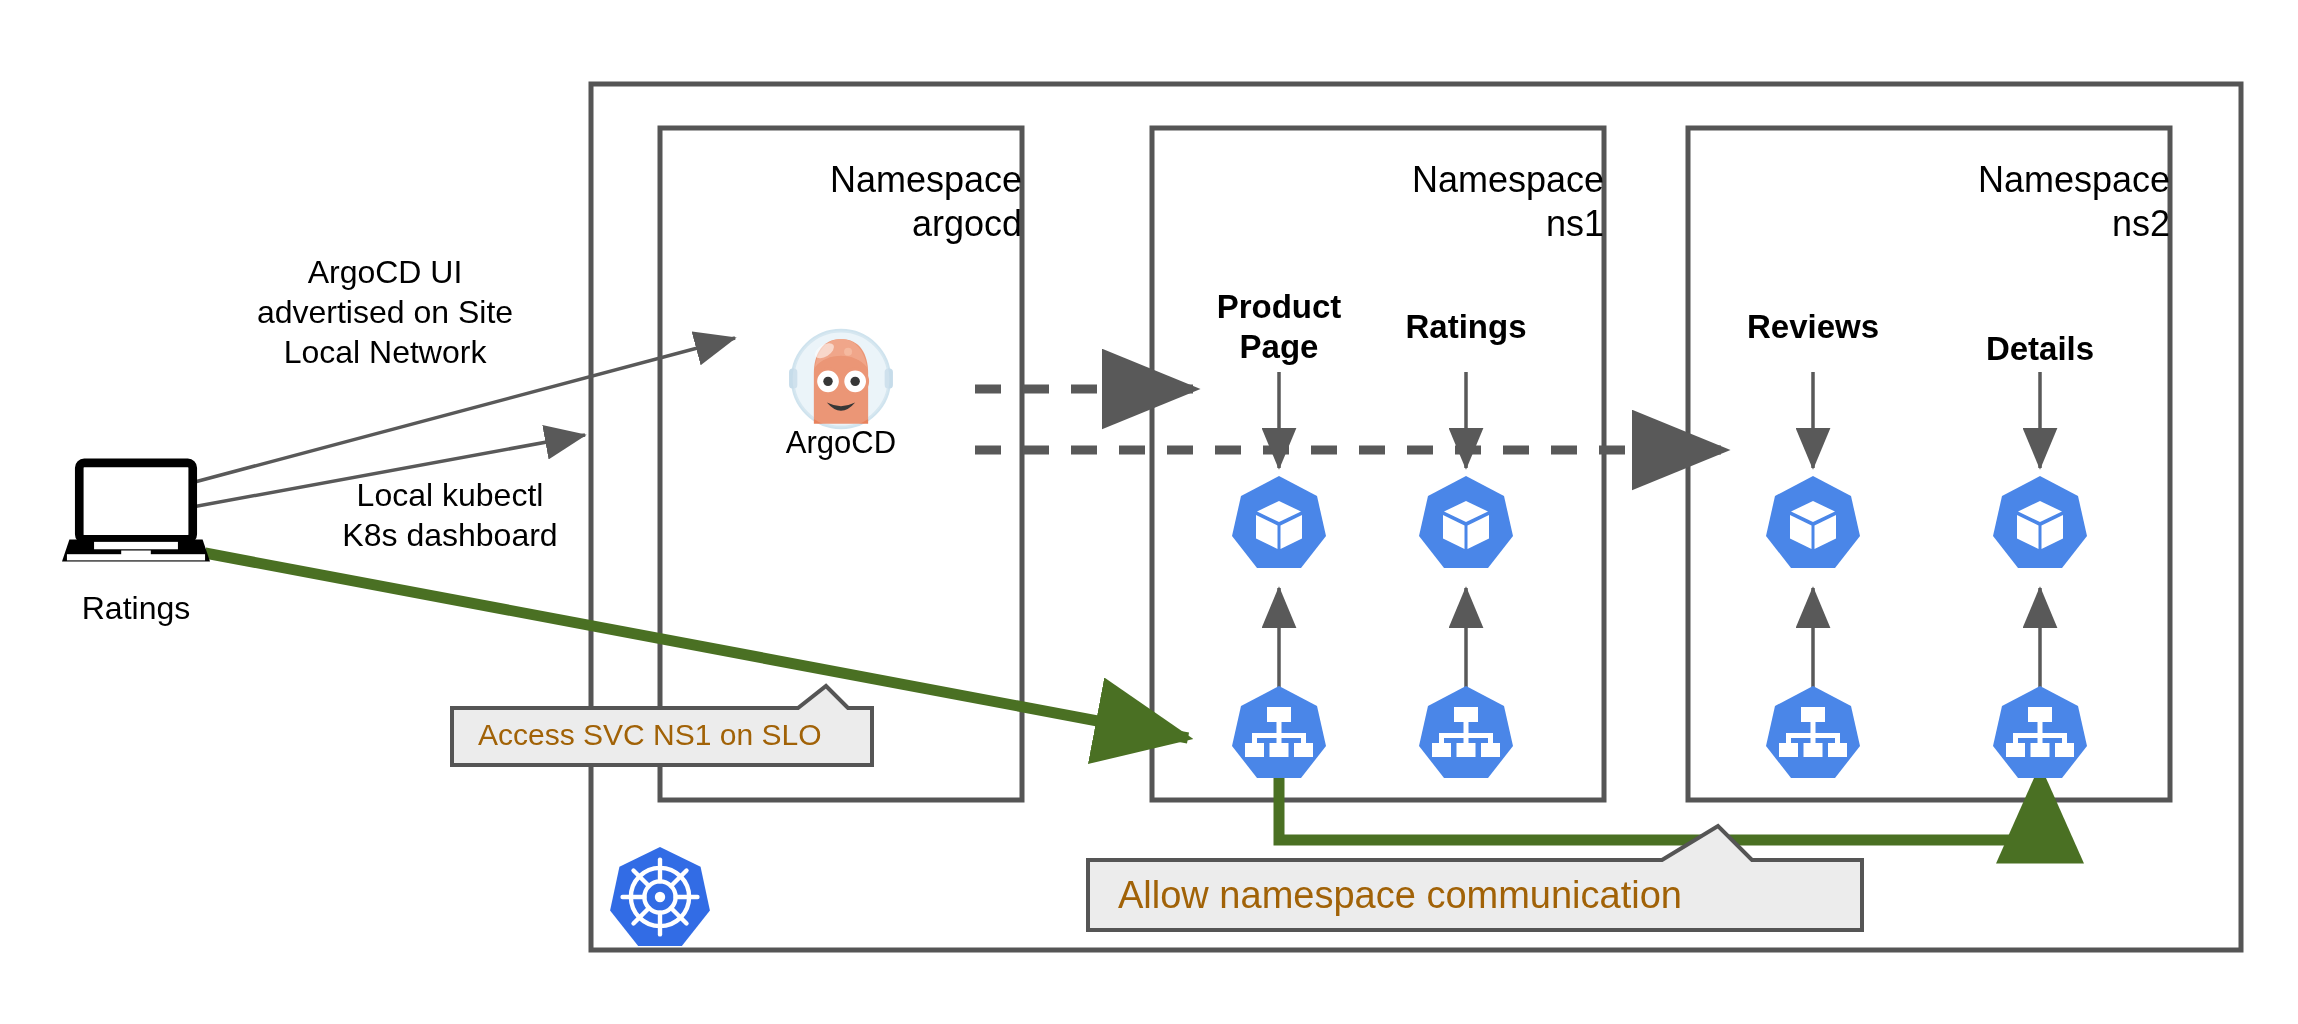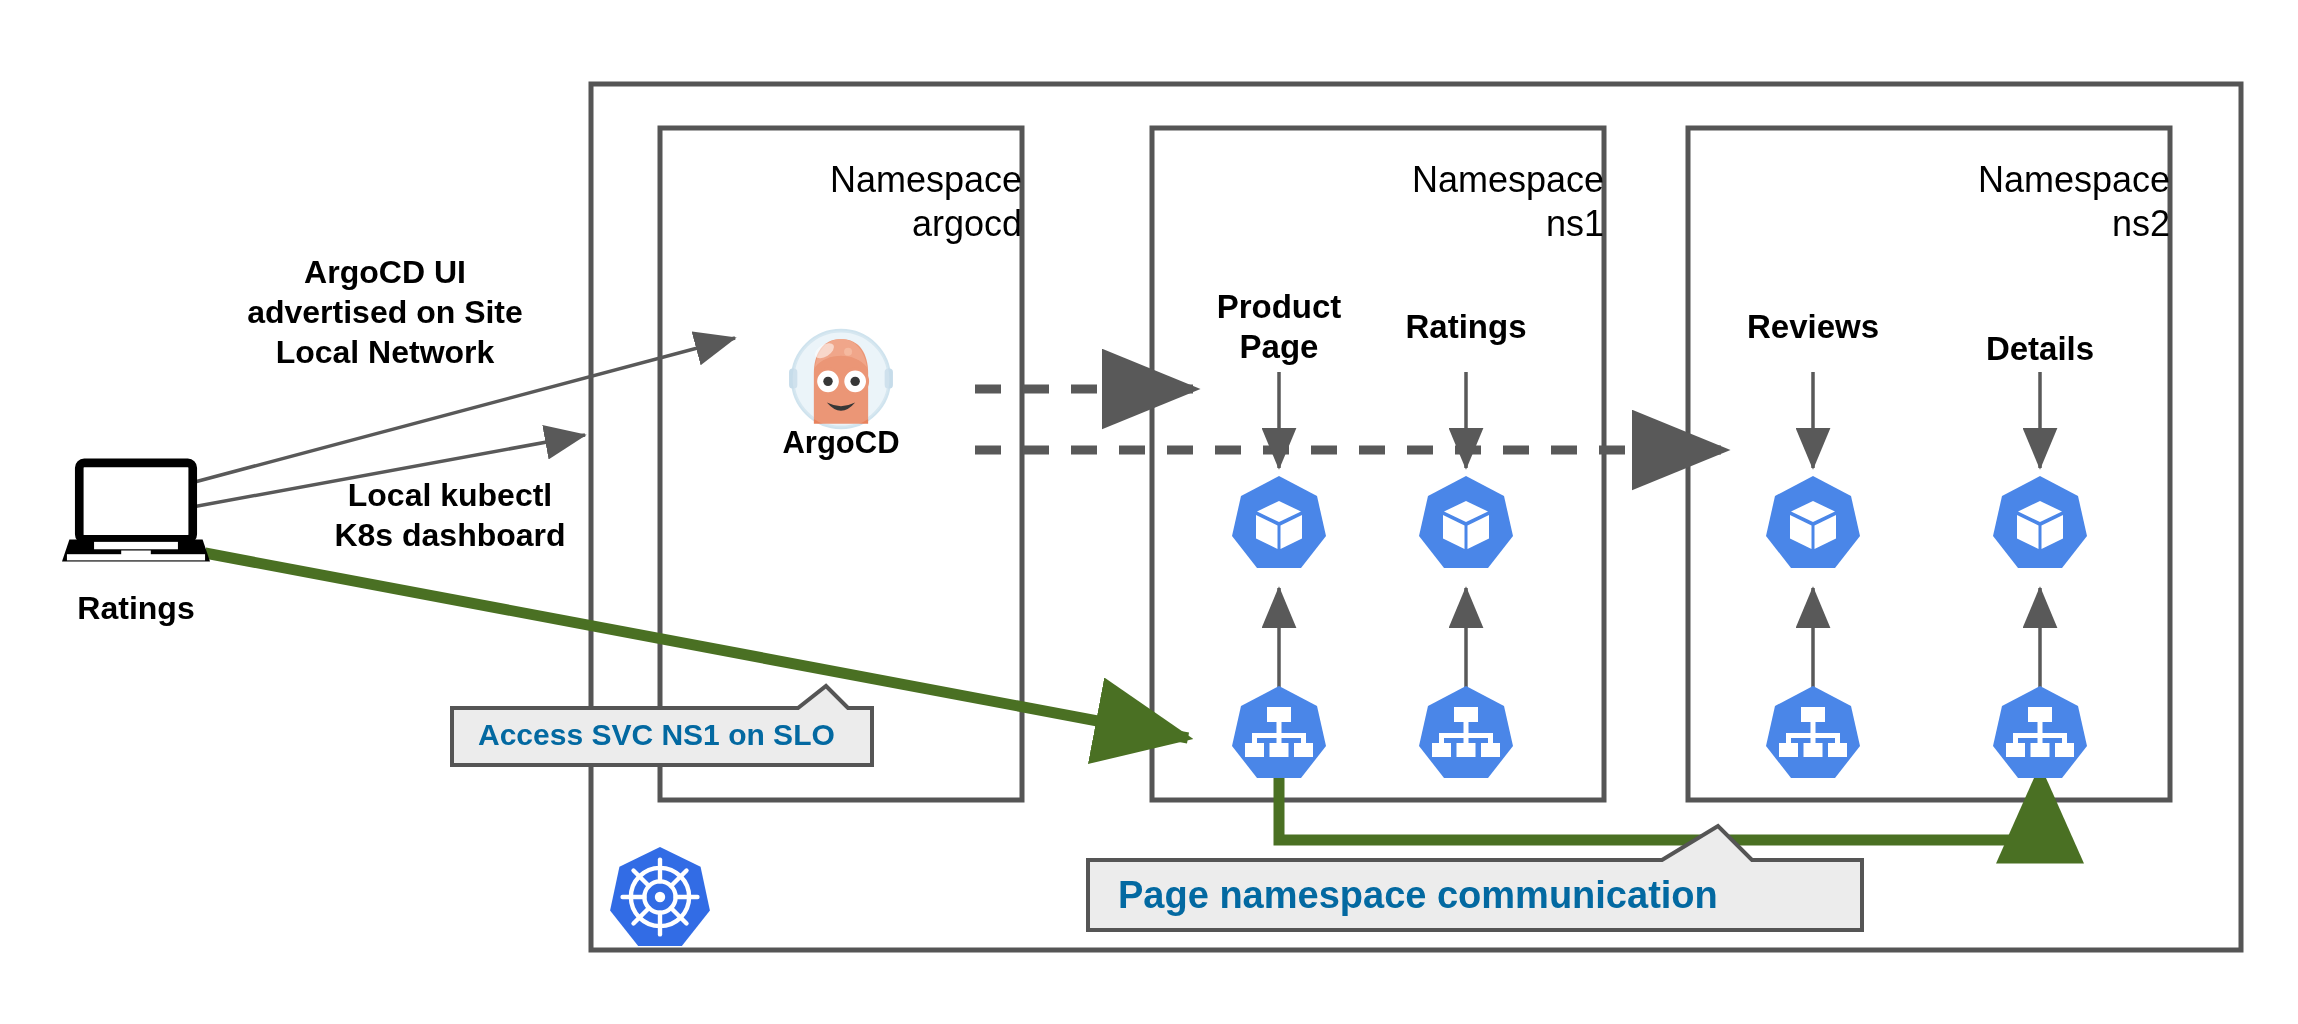--- a/index.html
+++ b/index.html
@@ -1,25 +1,25 @@
 <!DOCTYPE html>
 <html><head>
 <meta charset="utf-8">
 <style>
   html,body{margin:0;padding:0;background:#ffffff;}
   body{width:2298px;height:1024px;font-family:"Liberation Sans",sans-serif;overflow:hidden;}
   #stage{position:relative;width:2298px;height:1024px;background:#fff;}
   svg#canvas{position:absolute;left:0;top:0;width:2298px;height:1024px;}
-  .txt{position:absolute;color:#000;white-space:pre;font-weight:bold;}
+  .txt{position:absolute;color:#000;white-space:pre;}
   .ns-title{font-size:36px;line-height:44px;text-align:right;font-weight:400;}
   .svc-name{font-size:33px;line-height:40px;text-align:center;font-weight:bold;}
   .op-label{font-size:32px;text-align:center;}
   .edge-label{font-size:32px;line-height:40px;text-align:center;}
   .argo-label{font-size:31px;text-align:center;}
-  .callout-text{font-size:30px;color:#0369a1;white-space:nowrap;}
+  .callout-text{font-size:30px;color:#a16207;white-space:nowrap;}
   .callout-text.big{font-size:38px;}
 </style>
 </head>
 <body>
 
 <div id="stage">
 
   <svg id="canvas" viewBox="0 0 2298 1024" xmlns="http://www.w3.org/2000/svg">
     <defs>
       <marker id="ahGray" markerWidth="11" markerHeight="9" refX="10.5" refY="4.5" orient="auto" markerUnits="strokeWidth">
@@ -166,15 +166,15 @@
 Page</div>
   <div class="txt svc-name" style="left:1366px; top:307px; width:200px;">Ratings</div>
 
   <div class="txt ns-title" style="left:1688px; top:158px; width:482px;">Namespace</div>
   <div class="txt ns-title" style="left:1688px; top:202px; width:482px;">ns2</div>
 
   <div class="txt svc-name" style="left:1713px; top:307px; width:200px;">Reviews</div>
   <div class="txt svc-name" style="left:1940px; top:307px; width:200px;margin-top:22px;">Details</div>
 
   <div class="txt callout-text" style="left:478px; top:718px;">Access SVC NS1 on SLO</div>
-  <div class="txt callout-text big" style="left:1118px; top:874px;">Page namespace communication</div>
+  <div class="txt callout-text big" style="left:1118px; top:874px;">Allow namespace communication</div>
 
 </div>
 
 </body></html>

